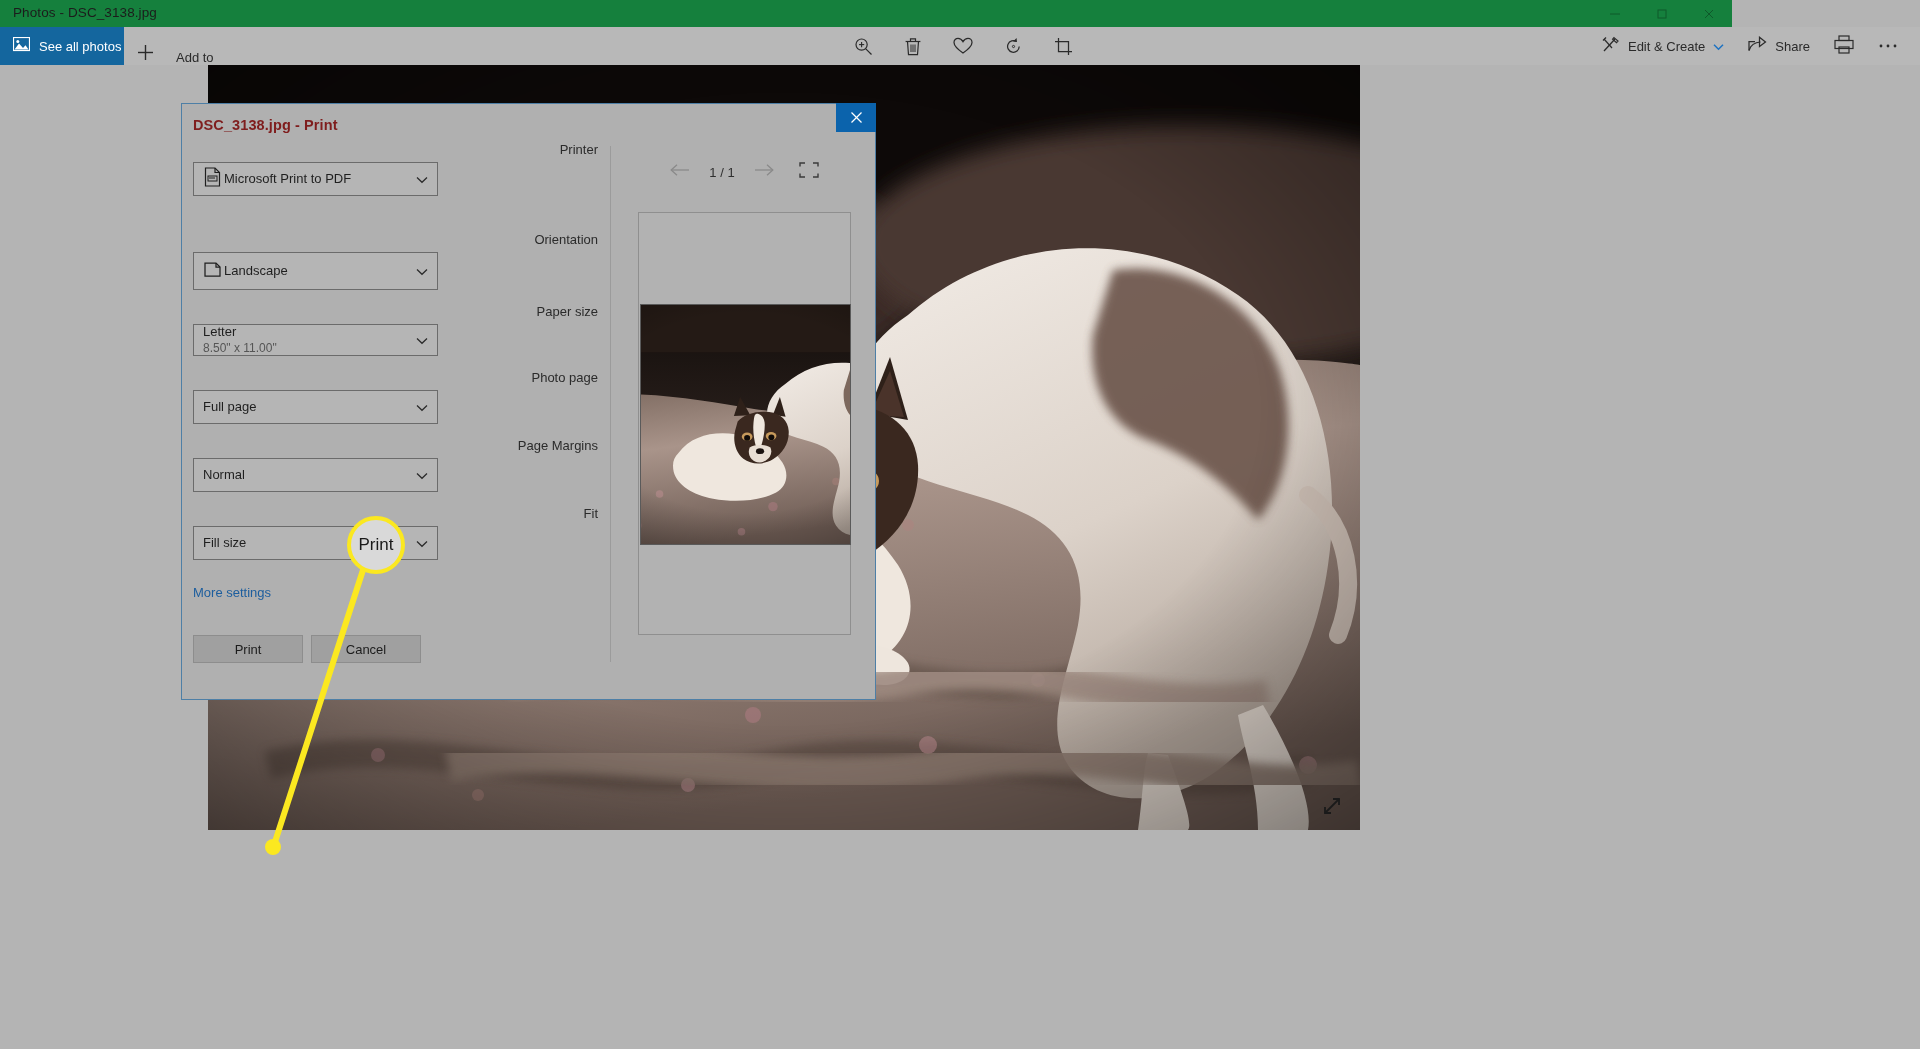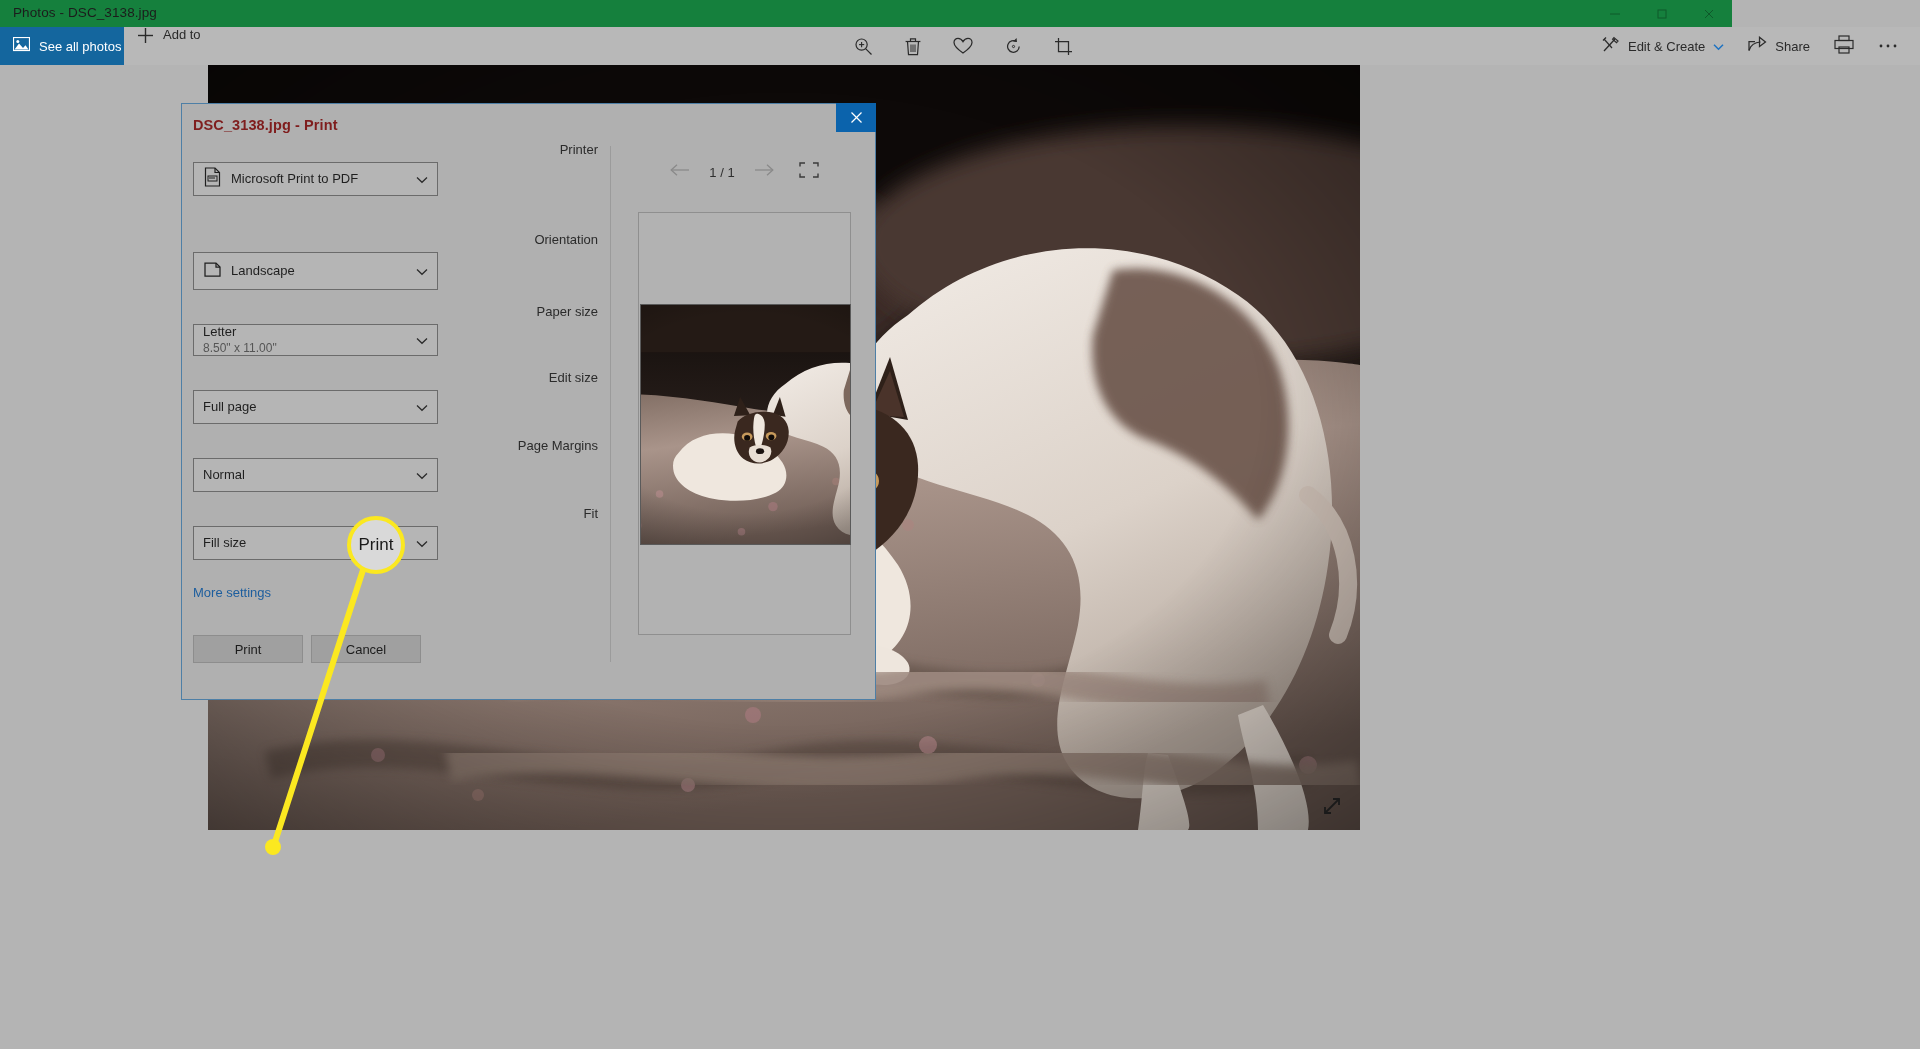--- a/index.html
+++ b/index.html
@@ -29,21 +29,21 @@
     position: absolute; left: 0; top: 27px; width: 1920px; height: 38px;
     background: #b8b8b8;
   }
   .seeall {
     position: absolute; left: 0; top: 0; width: 124px; height: 38px;
     background: #14669e; display: flex; align-items: center; padding-left: 13px; gap: 9px;
   }
   .seeall .lbl { font-size: 13px; color: #ffffff; }
   .addto {
     position: absolute; left: 137px; top: 0; height: 38px;
-    display: flex; align-items: flex-start; gap: 9px;
+    display: flex; align-items: flex-end; gap: 22px;
   }
   .addto .lbl { font-size: 13px; color: #2a2a2a; }
 
   .centertools {
     position: absolute; left: 838px; top: 0; height: 38px;
     display: flex; align-items: center; gap: 0px;
   }
   .tool { width: 50px; height: 38px; display: flex; align-items: center; justify-content: center; }
 
   .righttools {
@@ -84,21 +84,21 @@
     position: absolute; left: 428px; top: 42px; width: 1px; height: 516px;
     background: #9b9b9b;
   }
 
   
   .settings { position: absolute; left: 11px; top: 38px; width: 405px; }
   .fld-label { font-size: 13px; color: #2b2b2b; margin-bottom: 5px; text-align: right; }
   .combo {
     position: relative; width: 245px; height: 34px;
     border: 1px solid #6b6b6b; background: #b5b5b5;
-    display: flex; align-items: center; padding-left: 9px; gap: 9px;
+    display: flex; align-items: center; padding-left: 9px; gap: 2px;
   }
   .combo.tall { height: 32px; align-items: center; }
   .combo .val { font-size: 13px; color: #1f1f1f; line-height: 1.25; }
   .combo .sub { font-size: 12px; color: #555; line-height: 1.25; }
   .combo .chev { position: absolute; right: 9px; top: 50%; transform: translateY(-50%); }
 
   .group { margin-bottom: 12px; }
 
   .toggle-row { display: flex; align-items: center; gap: 12px; margin-top: 8px; }
   .toggle {
@@ -473,21 +473,21 @@
           </div>
           <span class="chev">
             <svg width="12" height="8" viewBox="0 0 12 8">
                 <path d="M1 1.5 L6 6.3 L11 1.5" fill="none" stroke="#2b2b2b" stroke-width="1.25"></path>
               </svg>
           </span>
         </div>
       </div>
 
       <div class="group" style="margin-top:14px;">
-        <div class="fld-label">Edit size</div>
+        <div class="fld-label">Photo page</div>
         <div class="combo">
           <span class="val">Full page</span>
           <span class="chev">
             <svg width="12" height="8" viewBox="0 0 12 8">
                 <path d="M1 1.5 L6 6.3 L11 1.5" fill="none" stroke="#2b2b2b" stroke-width="1.25"></path>
               </svg>
           </span>
         </div>
       </div>
 

